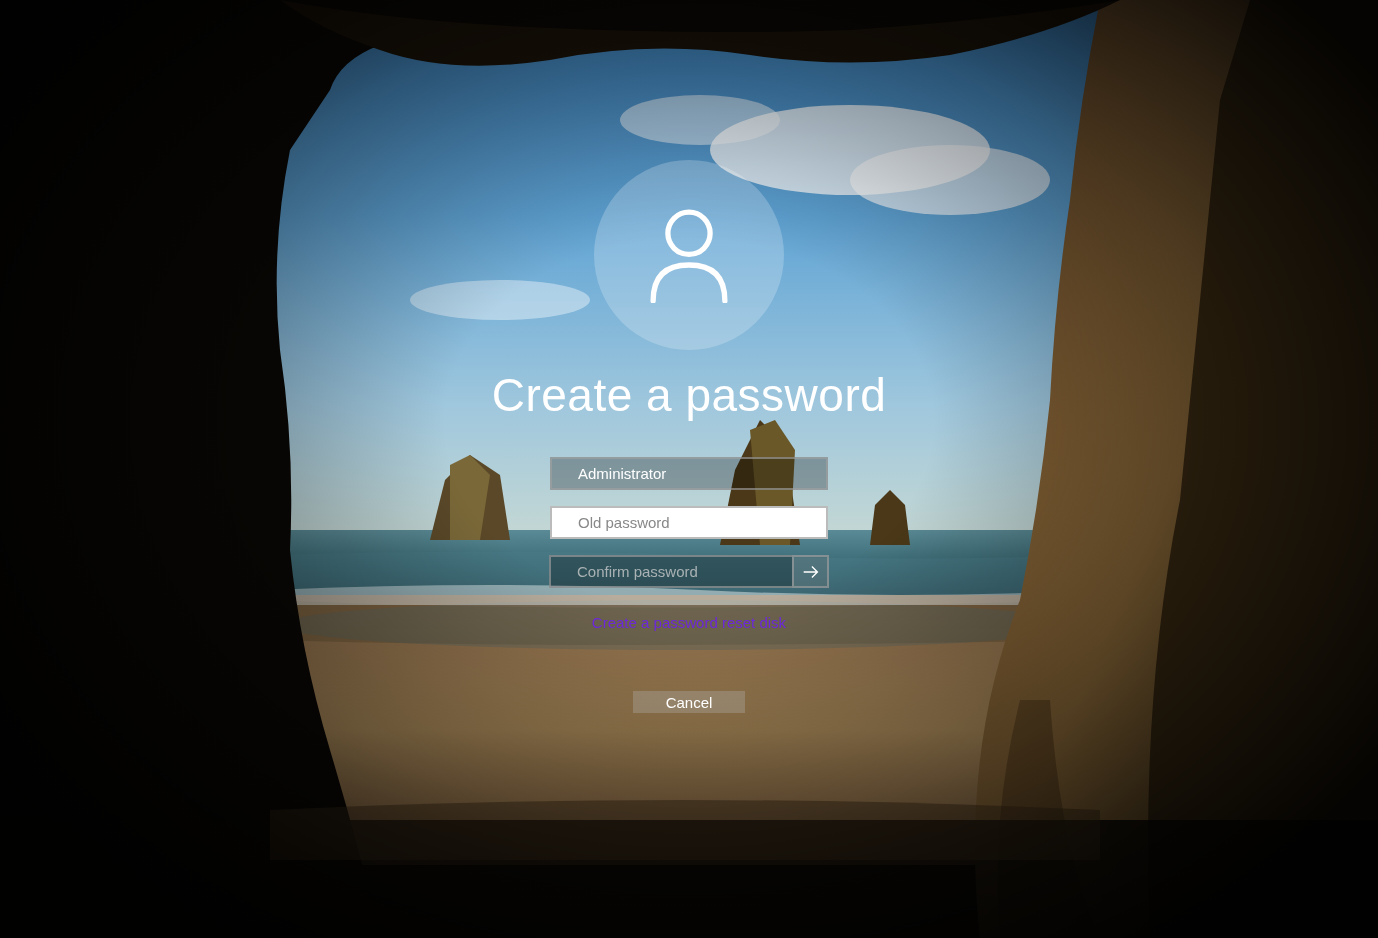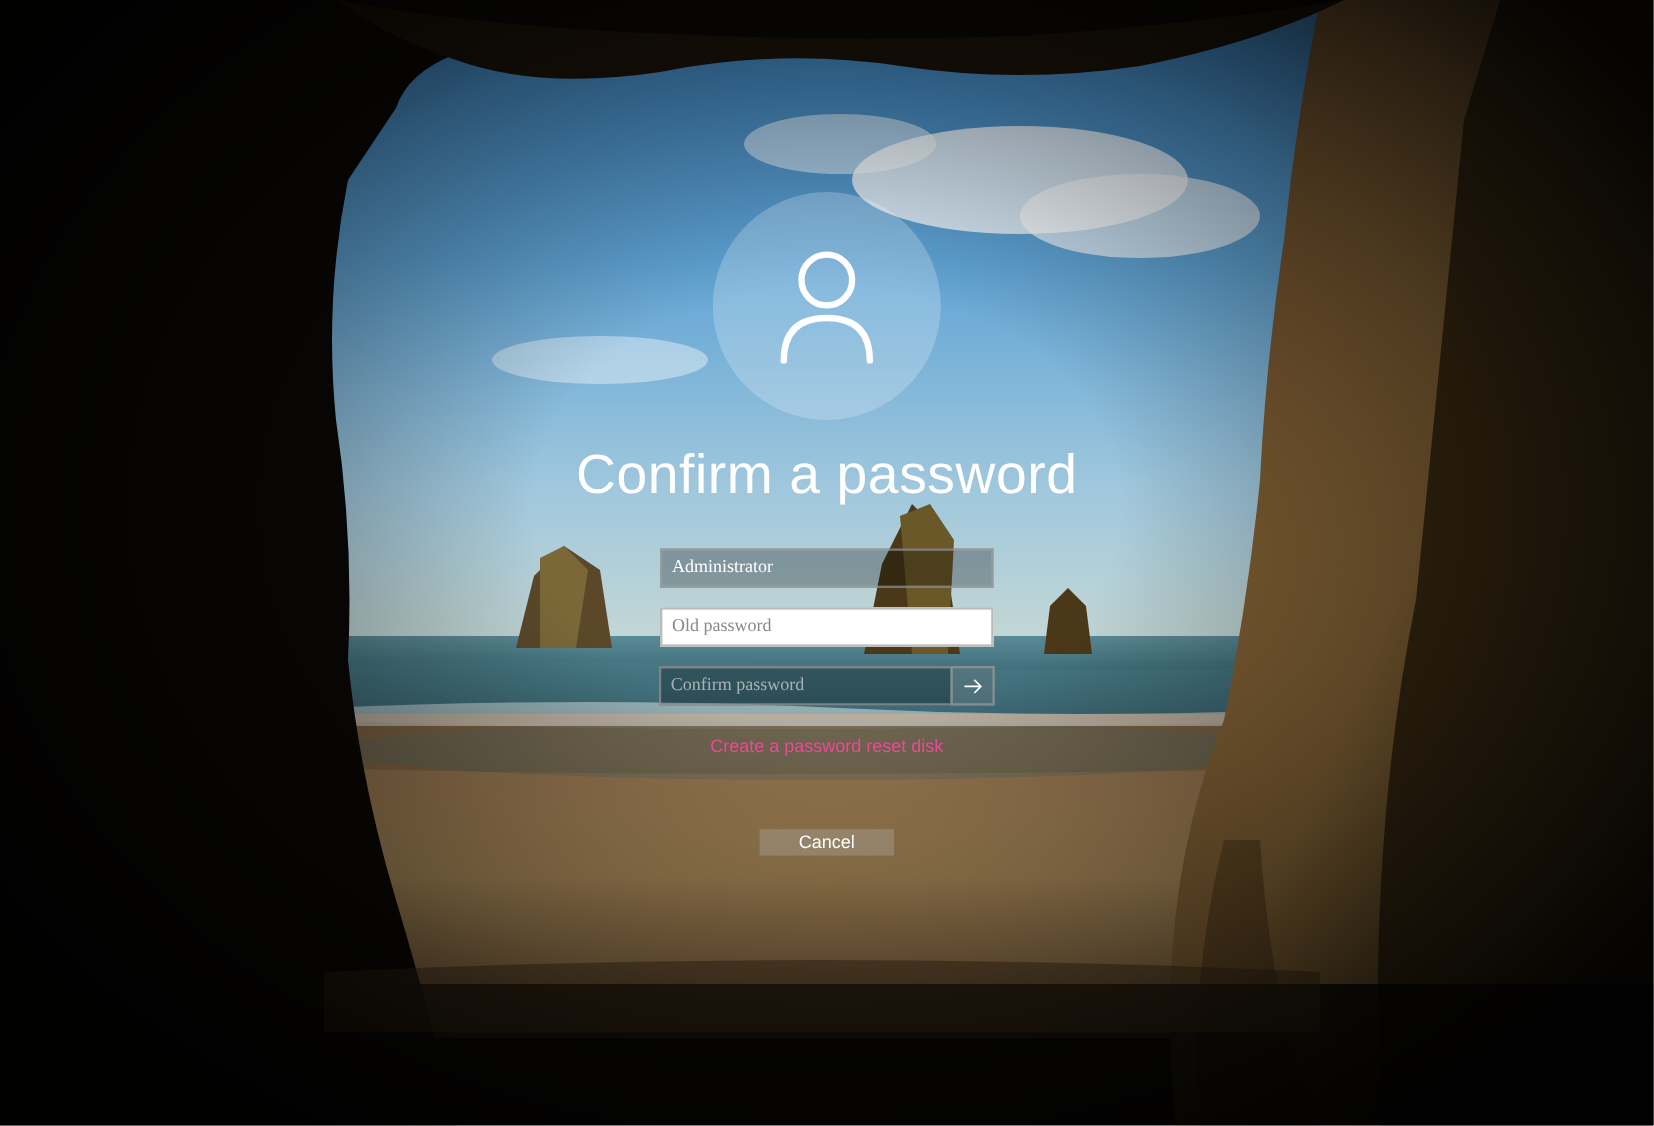--- a/index.html
+++ b/index.html
@@ -84,23 +84,23 @@
     .form {
       display: flex;
       flex-direction: column;
       align-items: center;
       gap: 16px;
     }
     
     .input-field {
       width: 278px;
       height: 33px;
-      padding: 0 8px;
+      padding: 0 26px;
       font-size: 15px;
-      font-family: Liberation Serif, serif;
+      font-family: Liberation Sans, sans-serif;
       border: 2px solid rgba(160,160,160,0.65);
       background: rgba(0,0,0,0.28);
       color: white;
       outline: none;
     }
     
     .input-field::placeholder {
       color: rgba(210,210,210,0.75);
     }
     
@@ -135,21 +135,21 @@
       justify-content: center;
       cursor: pointer;
     }
     
     .submit-arrow svg {
       width: 22px;
       height: 22px;
     }
     
     .reset-link {
-      color: #ec4899;
+      color: #6d28d9;
       font-size: 15px;
       margin-top: 10px;
       cursor: pointer;
       font-weight: 400;
     }
     
     .cancel-button {
       margin-top: 44px;
       width: 112px;
       height: 22px;
@@ -234,21 +234,21 @@
 
 <div class="content">
 
   <div class="avatar">
     <svg viewBox="0 0 80 90">
       <circle cx="40" cy="24" r="20" fill="none" stroke="white" stroke-width="5"></circle>
       <path d="M 6 88 Q 6 54 40 54 Q 74 54 74 88" fill="none" stroke="white" stroke-width="5" stroke-linecap="round"></path>
     </svg>
   </div>
 
-  <h1 class="title">Confirm a password</h1>
+  <h1 class="title">Create a password</h1>
 
   <div class="form">
 
     <input type="text" class="input-field" value="Administrator" style="">
 
     <input type="password" class="input-field focused" placeholder="Old password" style="">
 
 
     <div class="confirm-row">
       <input type="password" class="input-field" placeholder="Confirm password" style="">

